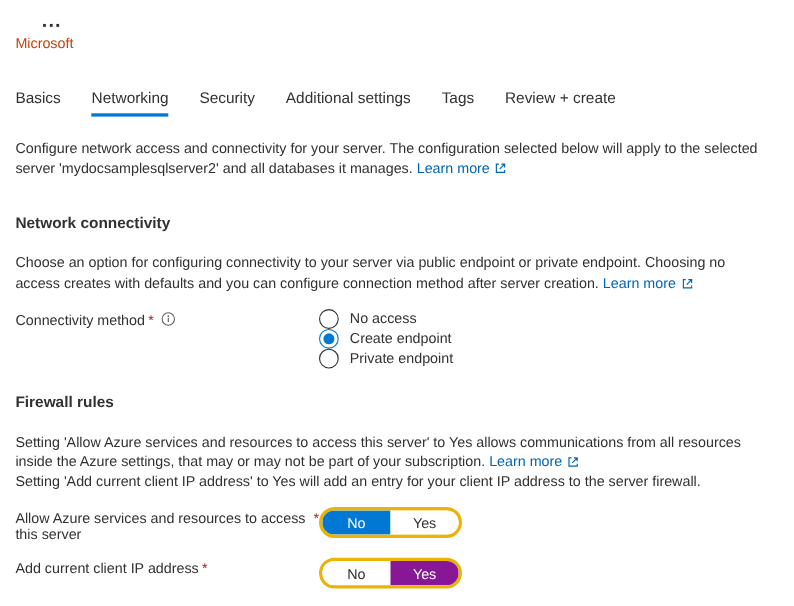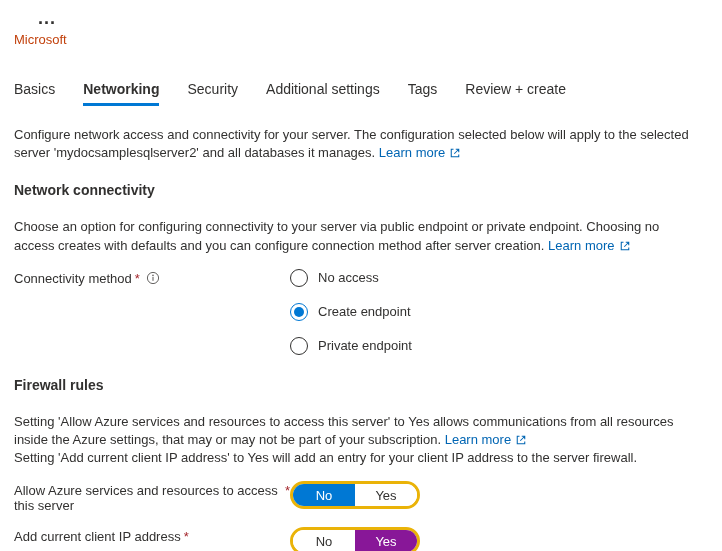--- a/index.html
+++ b/index.html
@@ -2,31 +2,31 @@
 <html><head>
 <meta charset="utf-8">
 <style>
   html,body{margin:0;padding:0;font-family:"Segoe UI",Arial,sans-serif;color:#323130;font-size:13px;background:#fff}
   .page{width:722px;box-sizing:border-box;padding:14px 20px 20px 14px}
   .title{font-size:26px;font-weight:600;color:#323130;display:flex;align-items:center}
   .ellipsis{font-size:18px;color:#323130;margin-left:24px;line-height:1}
   .publisher{font-size:13px;color:#c2410c;margin-top:0px}
   .tabs{display:flex;margin-top:30px;border-bottom:none}
   .tab{padding:4px 0 6px 0;margin-right:28px;font-size:14px;color:#323130;cursor:pointer;border-bottom:2px solid transparent}
-  .tab.active{font-weight:700;border-bottom:3px solid #0078d4;color:#323130}
+  .tab.active{font-weight:400;border-bottom:3px solid #0078d4;color:#323130}
   .intro,.desc{margin-top:20px;font-size:13px;line-height:1.4}
-  .section-h{font-weight:600;font-size:14px;margin-top:20px}
+  .section-h{font-weight:600;font-size:14px;margin-top:32px}
   .link{color:#0065b3;text-decoration:none;cursor:pointer}
   .ext{display:inline-flex;align-items:center}
   .ext svg{width:12px;height:12px;margin-left:4px}
   .row{display:flex;align-items:flex-start;margin-top:14px}
   .label-col{width:276px;display:flex;align-items:center;font-size:13px;color:#323130;padding-top:2px}
   .req{color:#a4262c;margin-left:3px}
   .info{margin-left:6px;display:inline-flex}
-  .radios{display:flex;flex-direction:column;gap:16px}
+  .radios{display:flex;flex-direction:column;gap:0}
   .radio{display:flex;align-items:center;cursor:pointer}
   .ro{width:18px;height:18px;border-radius:50%;border:1px solid #323130;display:flex;align-items:center;justify-content:center;margin-right:10px;box-sizing:border-box}
   .ro.sel{border:1px solid #0078d4}
   .ro .dot{width:10px;height:10px;border-radius:50%;background:#0078d4}
   .toggle{display:flex;border:3px solid #eab308;border-radius:14px;overflow:hidden;height:22px}
   .topt{width:62px;display:flex;align-items:center;justify-content:center;font-size:13px;cursor:pointer;color:#323130;background:#fff}
   .topt.sel{background:#0078d4;color:#fff}
   .toggle.purple .topt.sel{background:#881798}
   .fw-block{margin-top:22px}
 </style>

